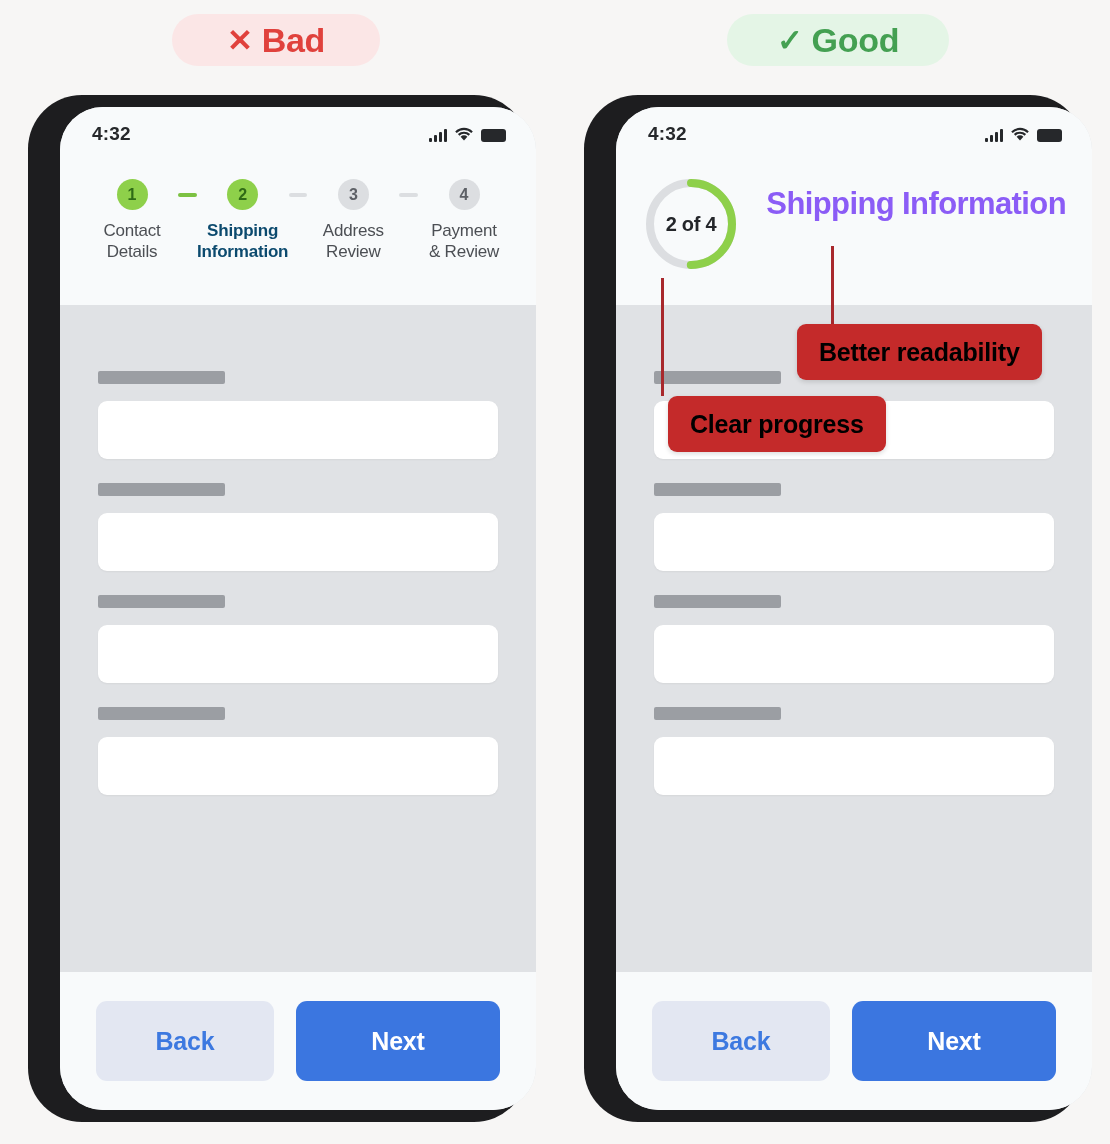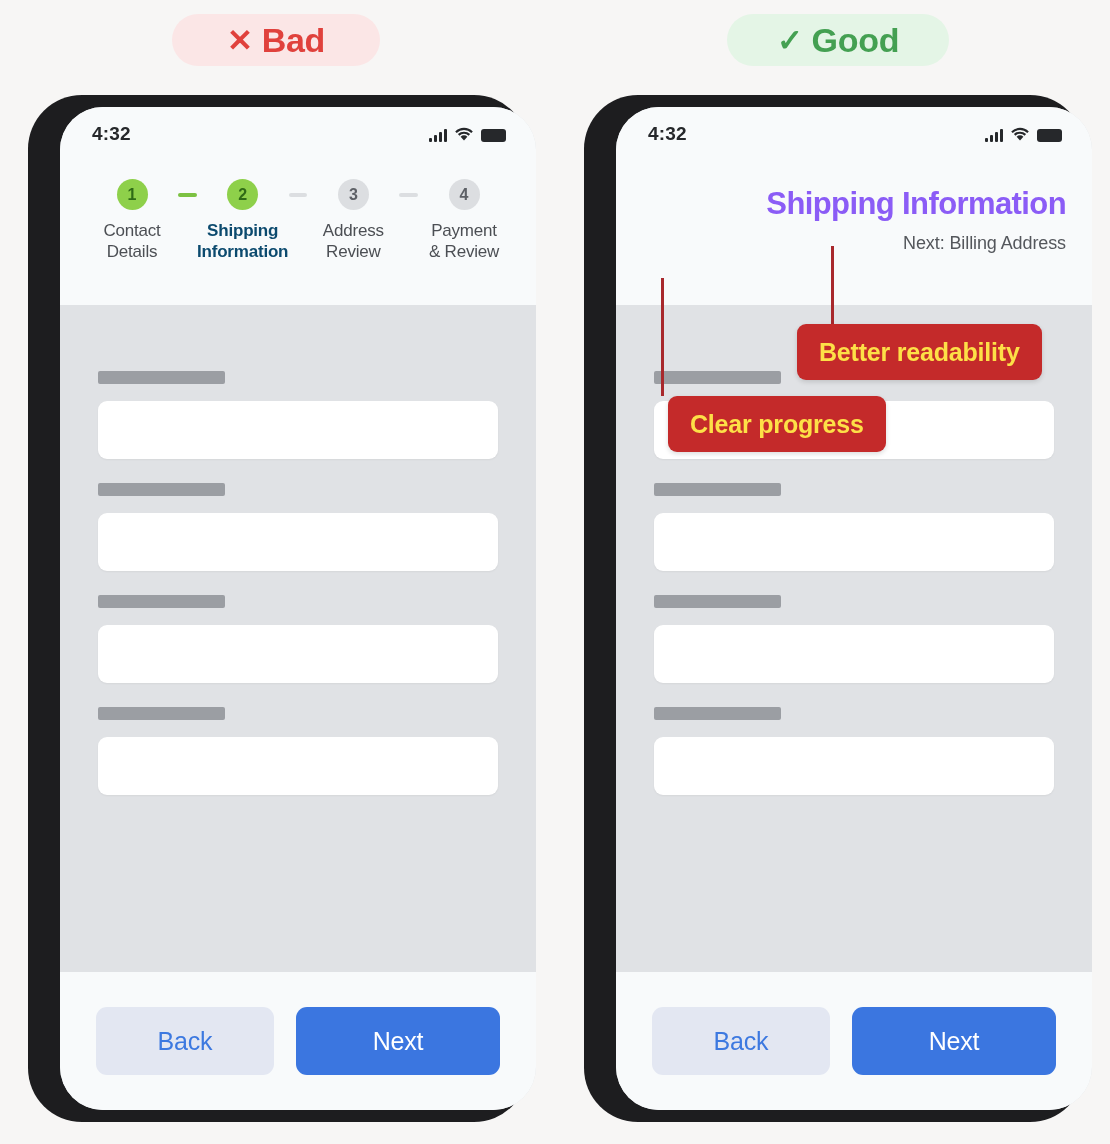--- a/index.html
+++ b/index.html
@@ -102,32 +102,32 @@
     margin-top: 17px; height: 58px; background: #ffffff; border-radius: 9px;
     box-shadow: 0 1px 2px rgba(0,0,0,0.05);
   }
 
   
   .actionbar {
     flex: 0 0 auto; height: 138px; background: #f8fafb;
     display: flex; align-items: center; gap: 22px; padding: 0 36px;
   }
   .btn {
-    height: 68px; border: none; border-radius: 11px;
+    height: 80px; border: none; border-radius: 11px;
     font-family: "Liberation Sans", sans-serif;
-    font-size: 25px; font-weight: normal; letter-spacing: -0.2px; cursor: pointer;
+    font-size: 25px; font-weight: bold; letter-spacing: -0.2px; cursor: pointer;
   }
   .btn-back { flex: 0 0 178px; background: #e3e7f2; color: #3d79e0; }
   .btn-next { flex: 1 1 auto; background: #3b76e0; color: #ffffff; }
 
   
   .leader { position: absolute; width: 3px; background: #a8282c; }
   .callout {
     position: absolute; height: 56px; background: #c42a2a;
-    border-radius: 9px; color: #fde047;
+    border-radius: 9px; color: #000000;
     display: flex; align-items: center; padding: 16px 22px;
     font-size: 25px; font-weight: bold; letter-spacing: -0.2px;
     box-shadow: 0 2px 5px rgba(0,0,0,0.14);
   }
   .leader-progress   { left: 661px; top: 278px;  height: 118px; }
   .callout-progress  { left: 620px; top: 396px; margin-left: 48px; }
   .leader-readable   { left: 831px; top: 246px;  height: 78px; }
   .callout-readable  { left: 797px; top: 324px; }
 </style>
 </head>
@@ -254,24 +254,30 @@
             <path d="M3.9 7.1a8.8 8.8 0 0 1 12.2 0l-1.5 1.6a6.7 6.7 0 0 0-9.2 0Z" fill="#26282b"></path>
             <path d="M1.2 4.4a12.7 12.7 0 0 1 17.6 0l-1.5 1.6a10.6 10.6 0 0 0-14.6 0Z" fill="#26282b"></path>
           </svg>
           <span class="batt"></span>
         </div>
       </div>
 
       <div class="header header-good">
         <div class="goodhead">
 
+          <div class="ring">
+            <svg width="98" height="98" viewBox="0 0 98 98">
+              <circle cx="49" cy="49" r="41" fill="none" stroke="#dcdee1" stroke-width="8"></circle>
+              <circle id="ring-arc" cx="49" cy="49" r="41" fill="none" stroke="#8ed04a" stroke-width="8" stroke-linecap="round" stroke-dasharray="128.8 257.6"></circle>
+            </svg>
+            <div class="ring-text">2 of 4</div>
+          </div>
 
           <div class="goodtitles">
             <div class="good-title">Shipping Information</div>
-            <div class="good-sub">Next: Billing Address</div>
           </div>
 
         </div>
       </div>
 
       <div class="body">
         <div class="field">
           <div class="sk-label"></div>
           <div class="sk-input"></div>
         </div>

